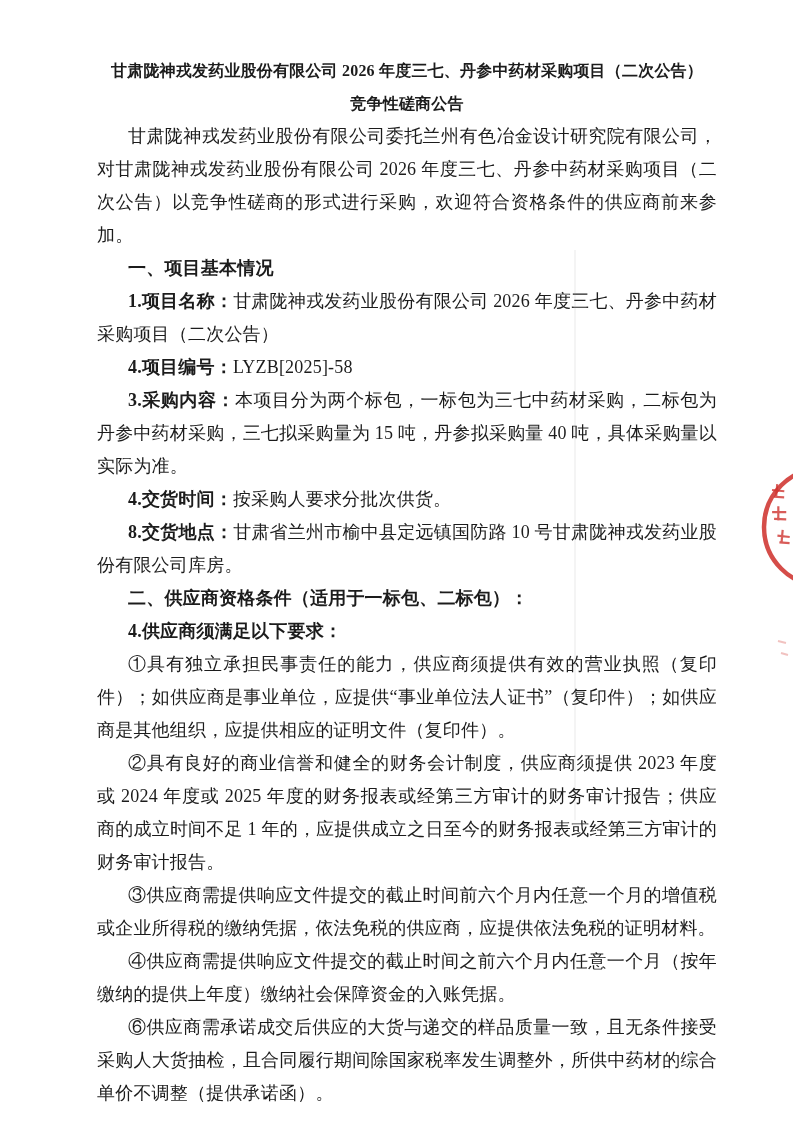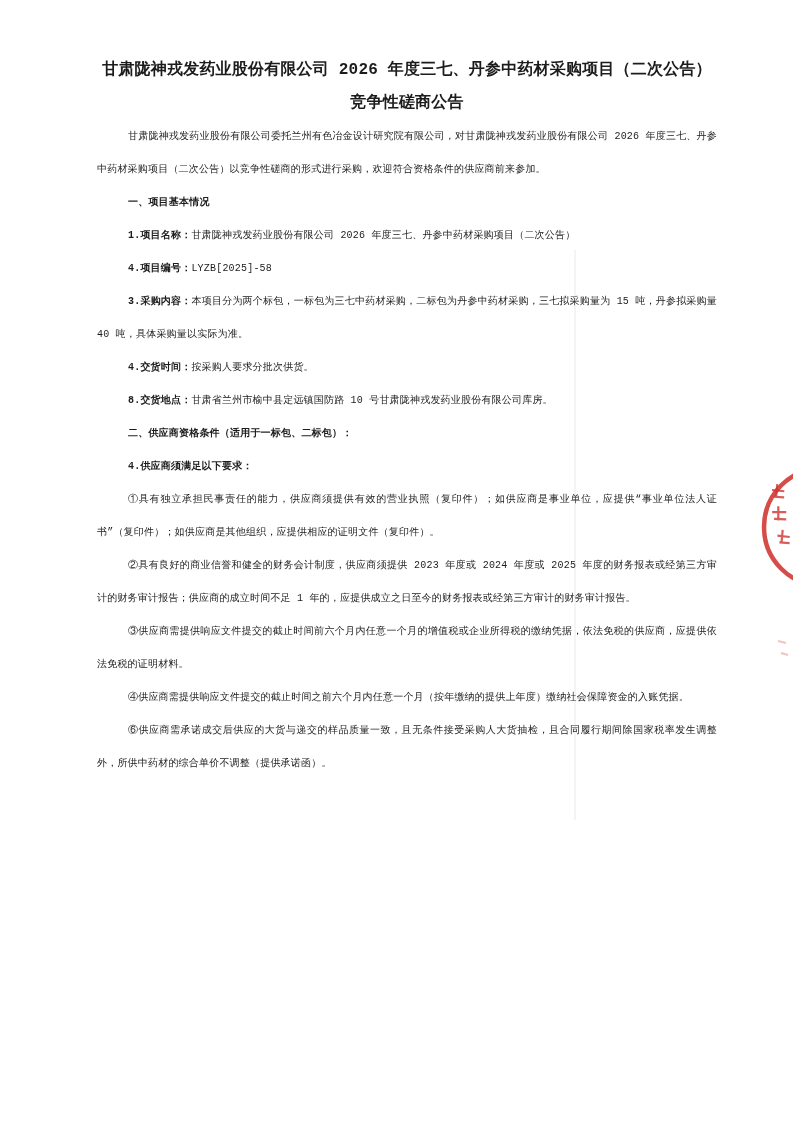--- a/index.html
+++ b/index.html
@@ -7,25 +7,24 @@
     position:relative;
     width:793px;
     height:1122px;
     background:#ffffff;
     overflow:hidden;
     font-family:"Liberation Serif","DejaVu Serif",serif;
     color:#1c1c1c;
   }
   .content{
     padding:54px 76px 0 97px;
-    font-family:Liberation Mono, monospace;
   }
   .content p{
     margin:0;
-    font-size:10px;
+    font-size:18px;
     line-height:33px;
     text-align:justify;
     text-indent:31px;
     letter-spacing:0.2px;
   }
   p.title{
     text-align:center;
     text-indent:0;
     font-weight:700;
     font-size:16px;

